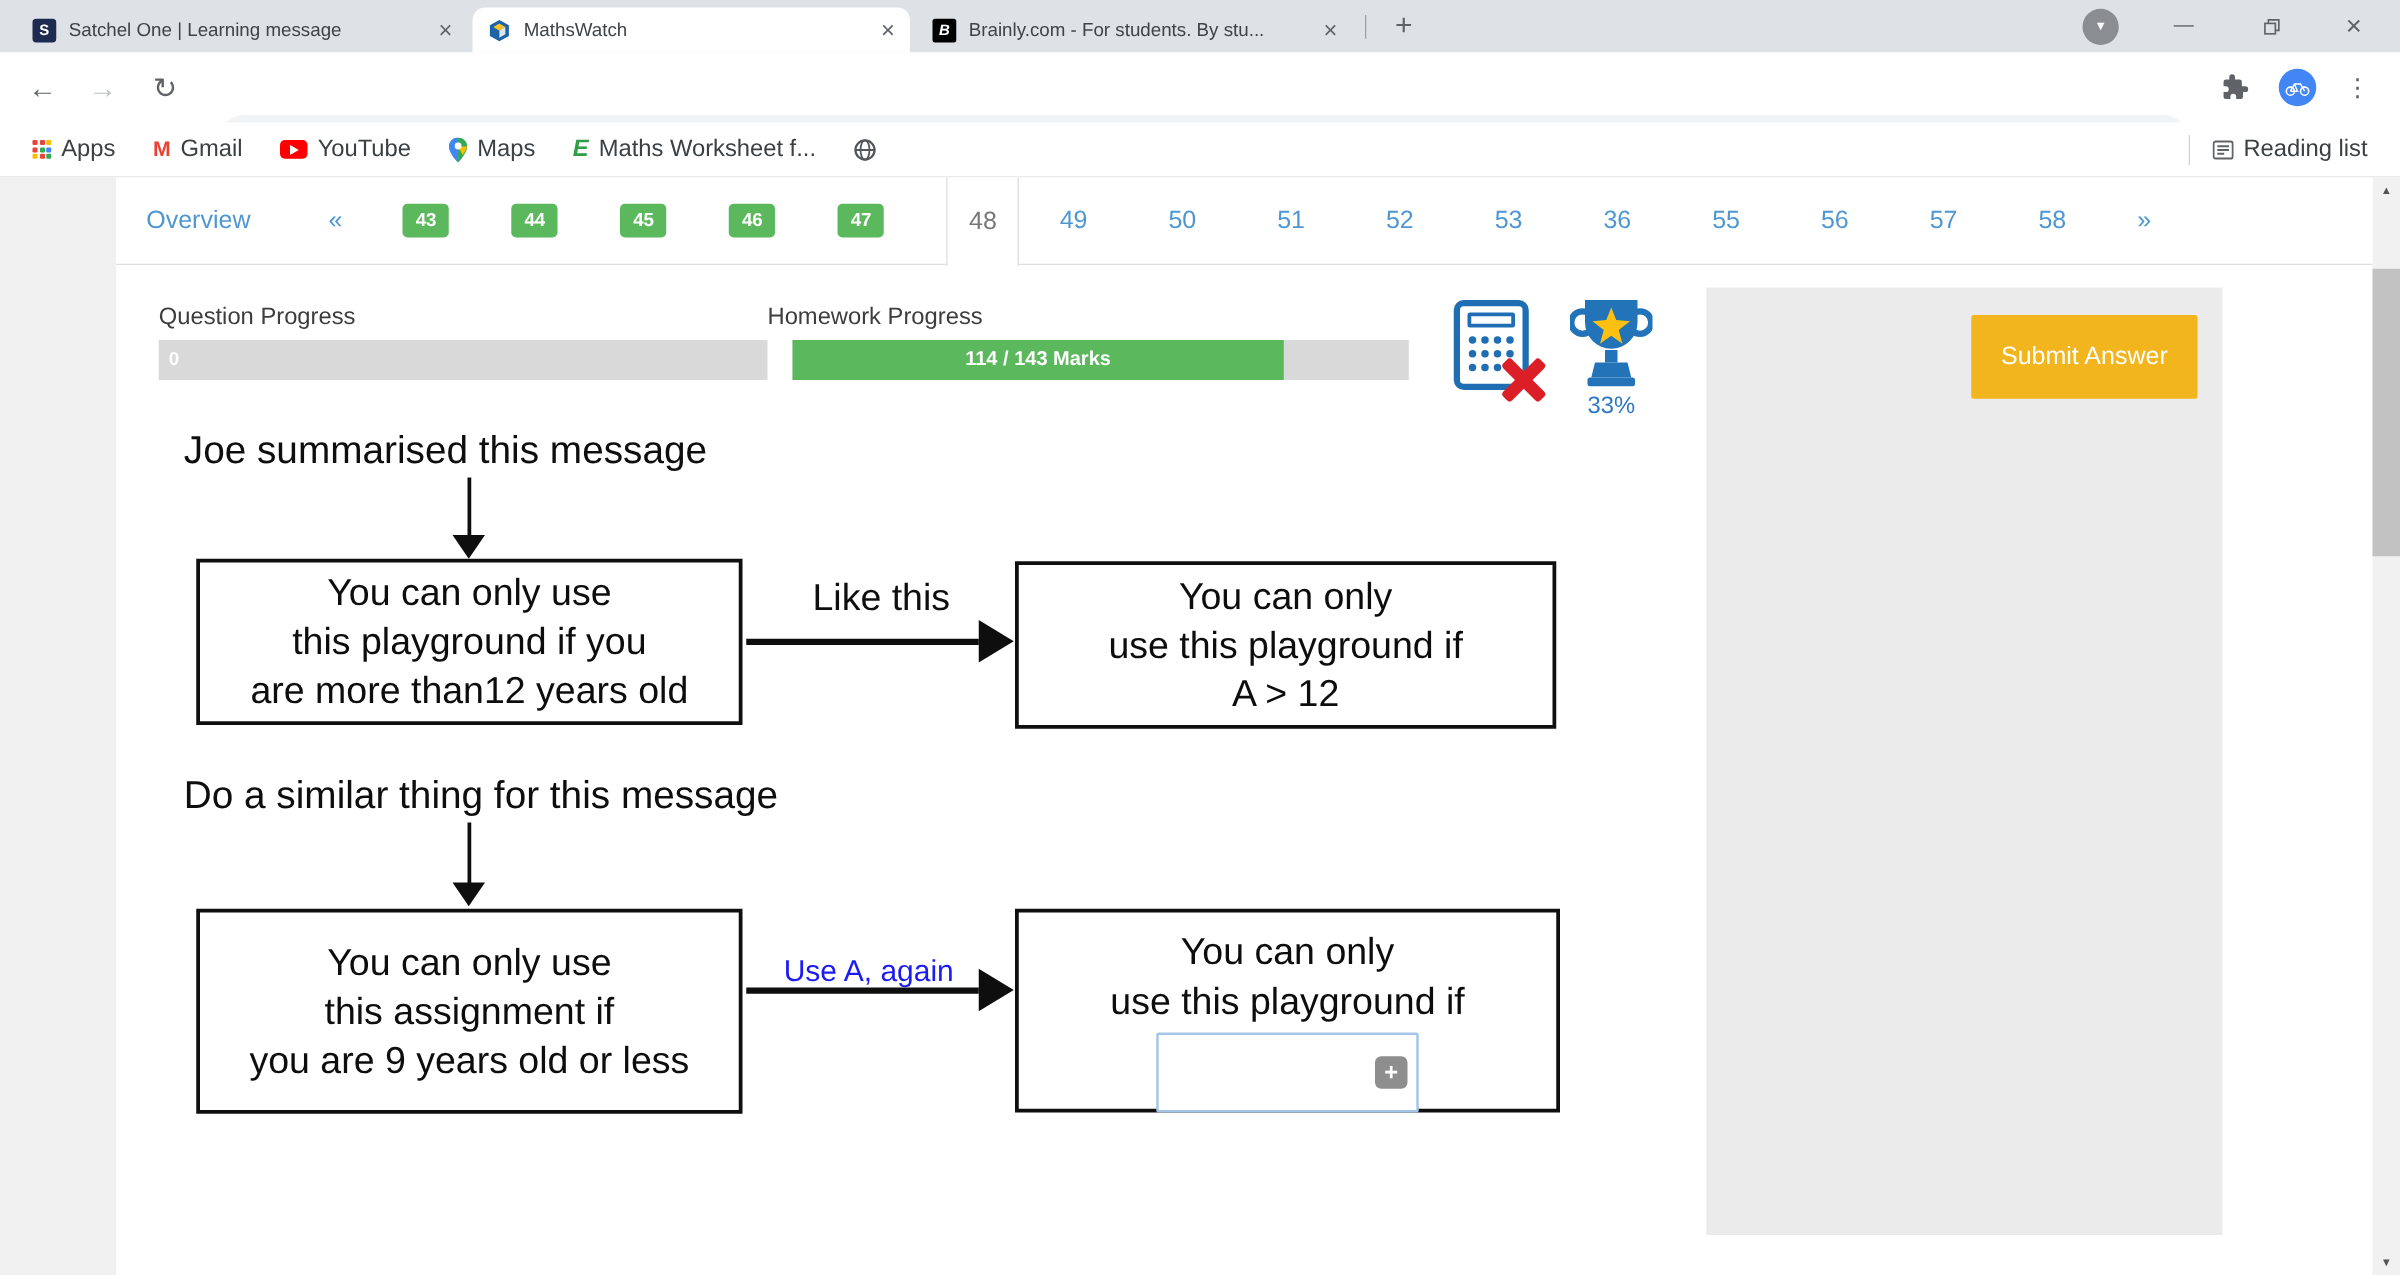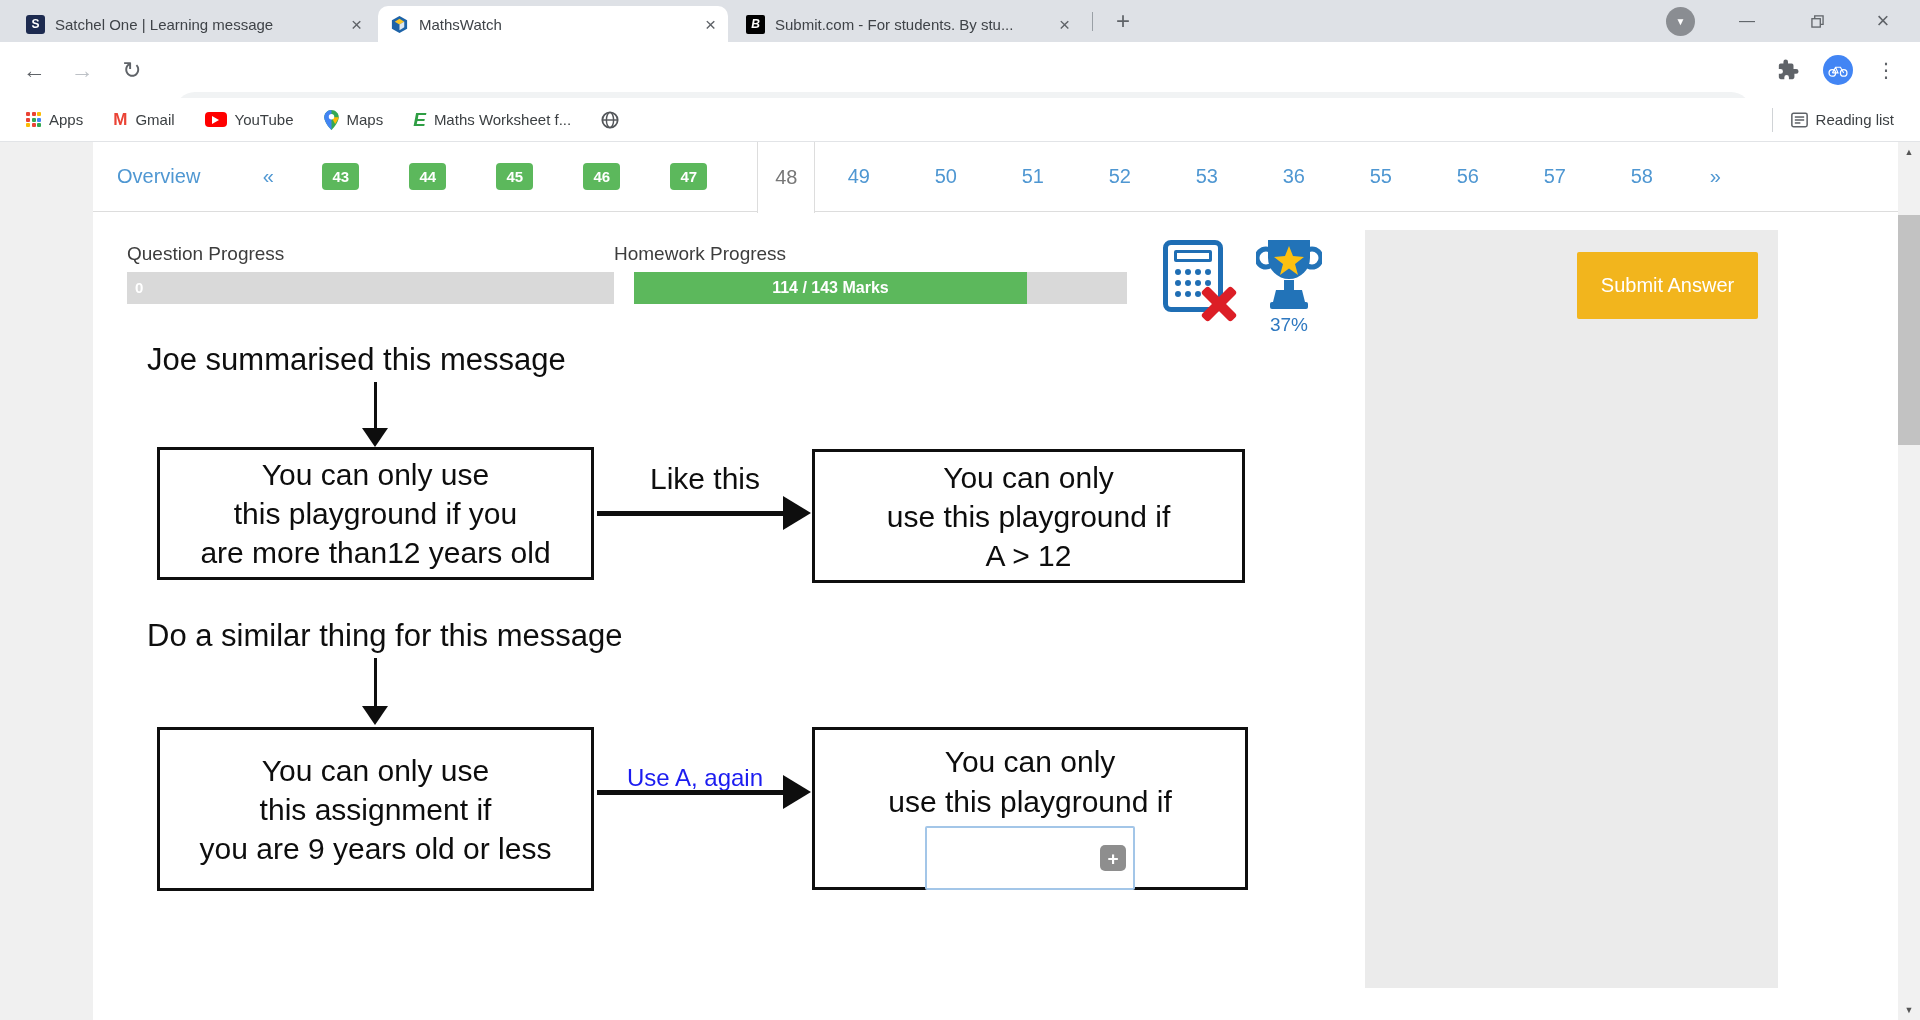--- a/index.html
+++ b/index.html
@@ -31,21 +31,21 @@
   .omnibox { position:absolute; left:175px; top:50px; width:1576px; height:40px; border-radius:20px; background:#f1f3f4; display:flex; align-items:center; padding:0 18px; }
   .omni-url { font-size:16px; color:#202124; margin-left:12px; flex:1; white-space:nowrap; overflow:hidden; }
   .omni-ic { margin-left:18px; display:flex; align-items:center; cursor:pointer; }
   .star { font-size:22px; color:#5f6368; }
   .tool-ic { position:absolute; top:0; height:56px; display:flex; align-items:center; justify-content:center; cursor:pointer; }
   .avatar { width:30px; height:30px; border-radius:50%; background:#4285f4; display:flex; align-items:center; justify-content:center; }
   .dots { font-size:20px; color:#5f6368; }
   
   .bookmarks { position:absolute; left:0; top:98px; width:1920px; height:44px; background:#fff; border-bottom:1px solid #e2e4e7; display:flex; align-items:center; padding-left:26px; }
   .bm { display:flex; align-items:center; margin-right:30px; cursor:pointer; }
-  .bm-label { font-size:15px; color:#3c4043; margin-left:8px; white-space:nowrap; }
+  .bm-label { font-size:19px; color:#3c4043; margin-left:8px; white-space:nowrap; }
   .apps-grid { width:15px; height:15px; display:grid; grid-template-columns:repeat(3,1fr); gap:1.5px; }
   .apps-grid i { border-radius:1px; }
   .apps-grid i:nth-child(1){background:#ea4335}.apps-grid i:nth-child(2){background:#ea4335}.apps-grid i:nth-child(3){background:#fbbc04}
   .apps-grid i:nth-child(4){background:#ea4335}.apps-grid i:nth-child(5){background:#34a853}.apps-grid i:nth-child(6){background:#4285f4}
   .apps-grid i:nth-child(7){background:#fbbc04}.apps-grid i:nth-child(8){background:#ea4335}.apps-grid i:nth-child(9){background:#34a853}
   .gmail-m { color:#ea4335; font-weight:bold; font-size:17px; }
   .yt { width:22px; height:15px; background:#f00; border-radius:4px; display:flex; align-items:center; justify-content:center; }
   .yt i { width:0; height:0; border-top:4px solid transparent; border-bottom:4px solid transparent; border-left:7px solid #fff; }
   .maths-e { color:#2f9e44; font-weight:bold; font-style:italic; font-size:19px; }
   .bm-right { position:absolute; right:26px; display:flex; align-items:center; }
@@ -117,21 +117,21 @@
             <polygon points="10,1 18,5.5 18,14.5 10,19 2,14.5 2,5.5" fill="#1d63a8"></polygon>
             <polygon points="10,4 15,7 10,10 5,7" fill="#f8c52c"></polygon>
             <polygon points="10,10 15,7 15,13 10,16" fill="#ffffff" opacity="0.85"></polygon>
           </svg>
       </span>
       <span class="tab-title">MathsWatch</span>
       <span class="tab-close">×</span>
     </div>
     <div class="tab" style="left:734px;width:348px;">
       <span class="fav brainly">B</span>
-      <span class="tab-title">Submit.com - For students. By stu...</span>
+      <span class="tab-title">Brainly.com - For students. By stu...</span>
       <span class="tab-close">×</span>
     </div>
     <span class="tab-divider" style="left:1092px;"></span>
     <div class="newtab">+</div>
 
     <div class="win-menu">▼</div>
     <div class="win-btn win-min">—</div>
     <div class="win-btn win-restore">
       <span>
         <svg viewBox="0 0 14 14" width="13" height="13">
@@ -311,21 +311,21 @@
     <svg width="66" height="76" viewBox="0 0 66 76">
       <circle cx="10" cy="22" r="9" fill="none" stroke="#2273b8" stroke-width="5"></circle>
       <circle cx="56" cy="22" r="9" fill="none" stroke="#2273b8" stroke-width="5"></circle>
       <path d="M12 4 h42 v18 a21 21 0 0 1 -42 0 z" fill="#2273b8"></path>
       <polygon points="33,10 37,20 48,21 39,28 42,39 33,32.5 24,39 27,28 18,21 29,20" fill="#fdc010"></polygon>
       <rect x="28" y="44" width="10" height="10" fill="#2273b8"></rect>
       <path d="M20 54 h26 l3 12 h-32 z" fill="#2273b8"></path>
       <rect x="14" y="66" width="38" height="7" rx="2" fill="#2273b8"></rect>
     </svg>
   </div>
-  <div class="score">37%</div>
+  <div class="score">33%</div>
 
   <div class="apanel"></div>
   <button class="submit">Submit Answer</button>
 
   <div class="fc-head" style="left:147px;top:342px;">Joe summarised this message</div>
   <div class="stem" style="left:374px;top:382px;height:48px;"></div>
   <div class="head-down" style="left:362px;top:428px;"></div>
 
   <div class="fbox" style="left:157px;top:447px;width:437px;height:133px;">
     <div>You can only use</div>

